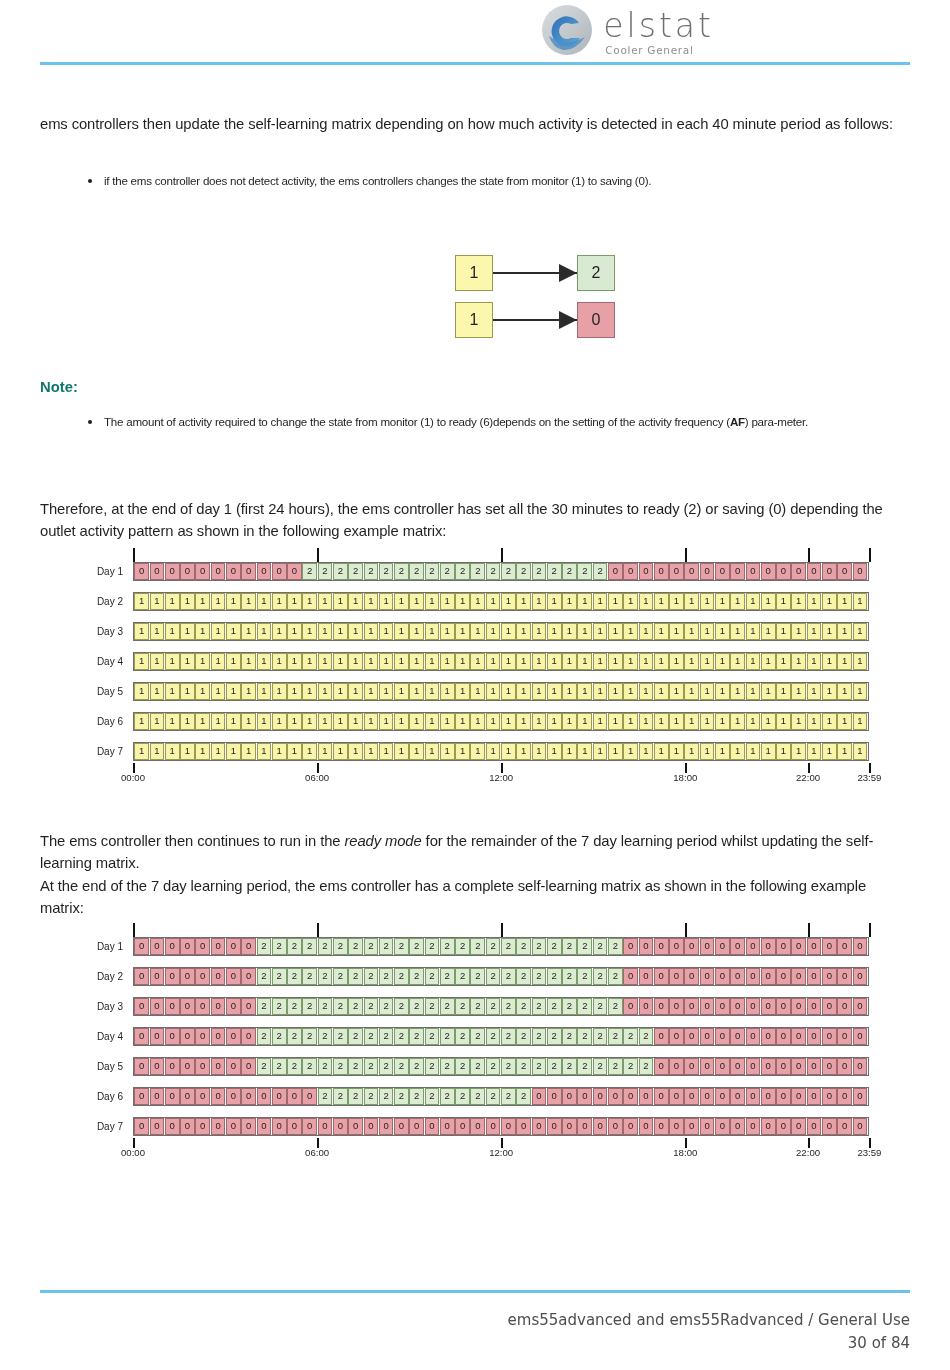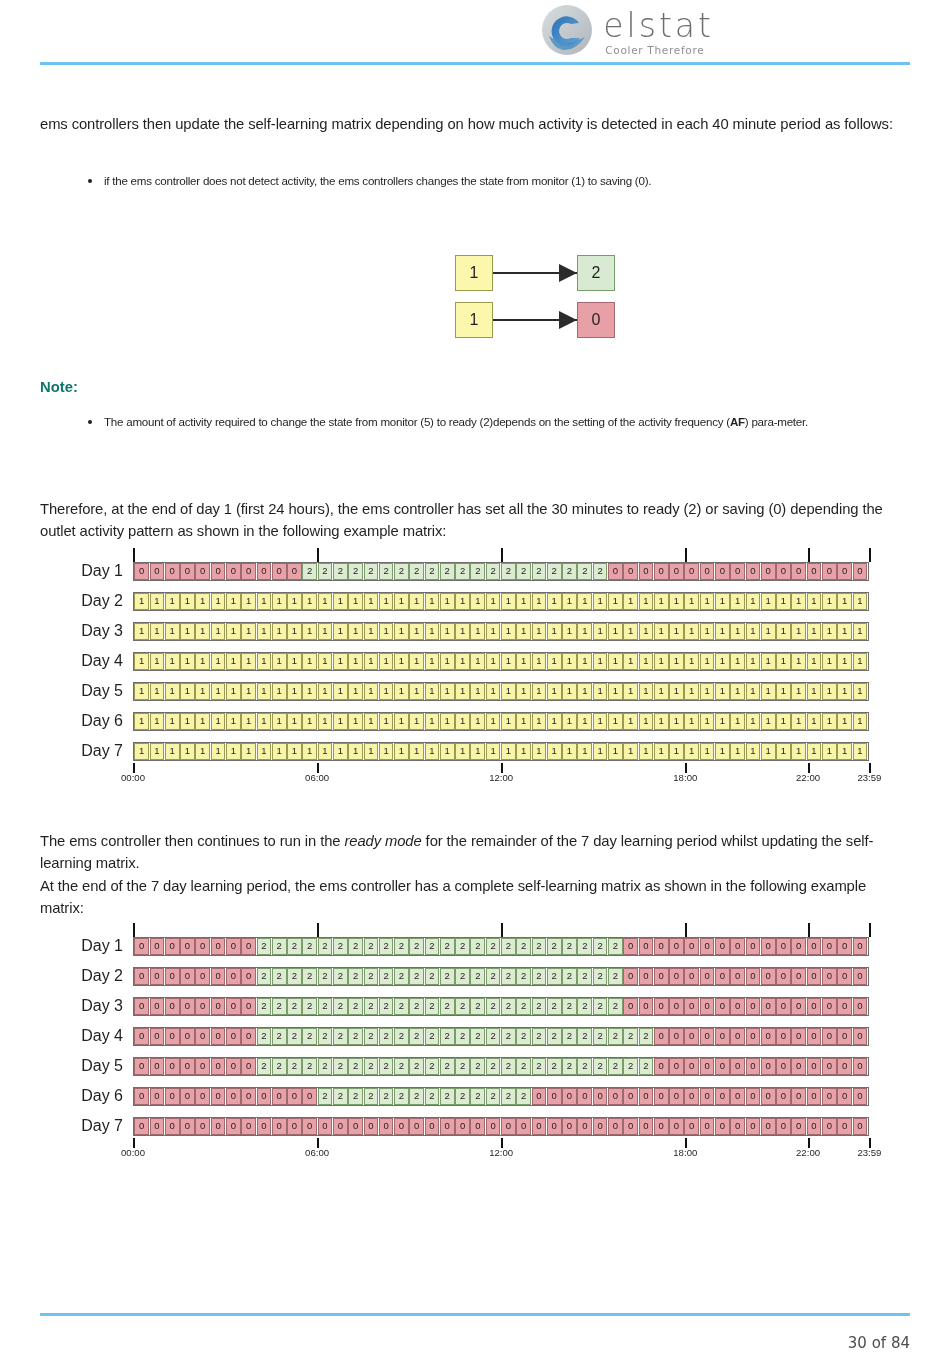--- a/index.html
+++ b/index.html
@@ -177,21 +177,21 @@
     display: flex;
     align-items: center;
     height: 22px;
     margin-bottom: 8px;
   }
   .mx-row:last-child { margin-bottom: 0; }
   .mx-label {
     width: 93px;
     text-align: right;
     padding-right: 10px;
-    font-size: 16px;
+    font-size: 10px;
     color: #231f20;
     box-sizing: border-box;
     flex: 0 0 93px;
   }
   .mx-cells {
     display: flex;
     height: 19px;
     border: 1px solid #6e6e6e;
     box-sizing: border-box;
     background: #ffffff;
@@ -289,21 +289,21 @@
             <stop offset="100%" stop-color="#5fa9d8"></stop>
           </linearGradient>
         </defs>
         <circle cx="26" cy="26" r="25" fill="url(#lgA)"></circle>
         <path d="M38 19 A15 15 0 1 0 39 34 L30 34 A8 8 0 1 1 30 20 Z" fill="url(#lgB)"></path>
         <path d="M8 32 Q24 44 44 33 Q34 47 22 46 Q12 44 8 32 Z" fill="#4f8fc4" opacity="0.85"></path>
       </svg>
     </div>
     <div class="logo-wordmark">
       <span class="logo-name">elstat</span>
-      <span class="logo-tag">Cooler Therefore</span>
+      <span class="logo-tag">Cooler General</span>
     </div>
   </div>
   <div class="header-rule"></div>
 </div>
 
 <div class="content">
 
   <p class="para" style="position:absolute; top:113px; left:0; width:870px;">ems controllers then update the self-learning matrix depending on how much activity is detected in each 40 minute period as follows:</p>
 
   <ul class="bullets" style="position:absolute; top:172px; left:42px; width:828px;">
@@ -326,21 +326,21 @@
           <div class="head"></div>
       </div>
       <div class="sd-box red">0</div>
     </div>
   </div>
 
   <div style="position:absolute; top:378px; left:0;">
     <span class="note-head">Note</span><span class="note-head colon">:</span>
   </div>
   <ul class="bullets" style="position:absolute; top:413px; left:42px; width:828px;">
-    <li><span>The amount of activity required to change the state from monitor (5) to ready (2)depends on the setting of the activity frequency (</span><span class="bld">AF</span><span>) para-meter.</span></li>
+    <li><span>The amount of activity required to change the state from monitor (1) to ready (6)depends on the setting of the activity frequency (</span><span class="bld">AF</span><span>) para-meter.</span></li>
   </ul>
 
   <p class="para" style="position:absolute; top:498px; left:0; width:870px;">Therefore, at the end of day 1 (first 24 hours), the ems controller has set all the 30 minutes to ready (2) or saving (0) depending the outlet activity pattern as shown in the following example matrix:</p>
 
   <p class="para" style="position:absolute; top:830px; left:0; width:870px;"><span>The ems controller then continues to run in the </span><span class="ital">ready mode</span><span> for the remainder of the 7 day learning period whilst updating the self-learning matrix.</span></p>
 
   <p class="para" style="position:absolute; top:875px; left:0; width:870px;">At the end of the 7 day learning period, the ems controller has a complete self-learning matrix as shown in the following example matrix:</p>
 </div>
 
 <div class="matrix" id="matrix-1">
@@ -1139,15 +1139,16 @@
       <div class="axis-tick" style="left: 675.058px;"></div>
       <div class="axis-label" style="left: 675.058px;">22:00</div>
       <div class="axis-tick" style="left: 736.4px;"></div>
       <div class="axis-label" style="left: 736.4px;">23:59</div>
     </div>
 </div>
 
 <div class="page-footer">
   <div class="footer-rule"></div>
   <div class="footer-text">
+    <div>ems55advanced and ems55Radvanced / General Use</div>
     <div>30 of 84</div>
   </div>
 </div>
 
 </body></html>

